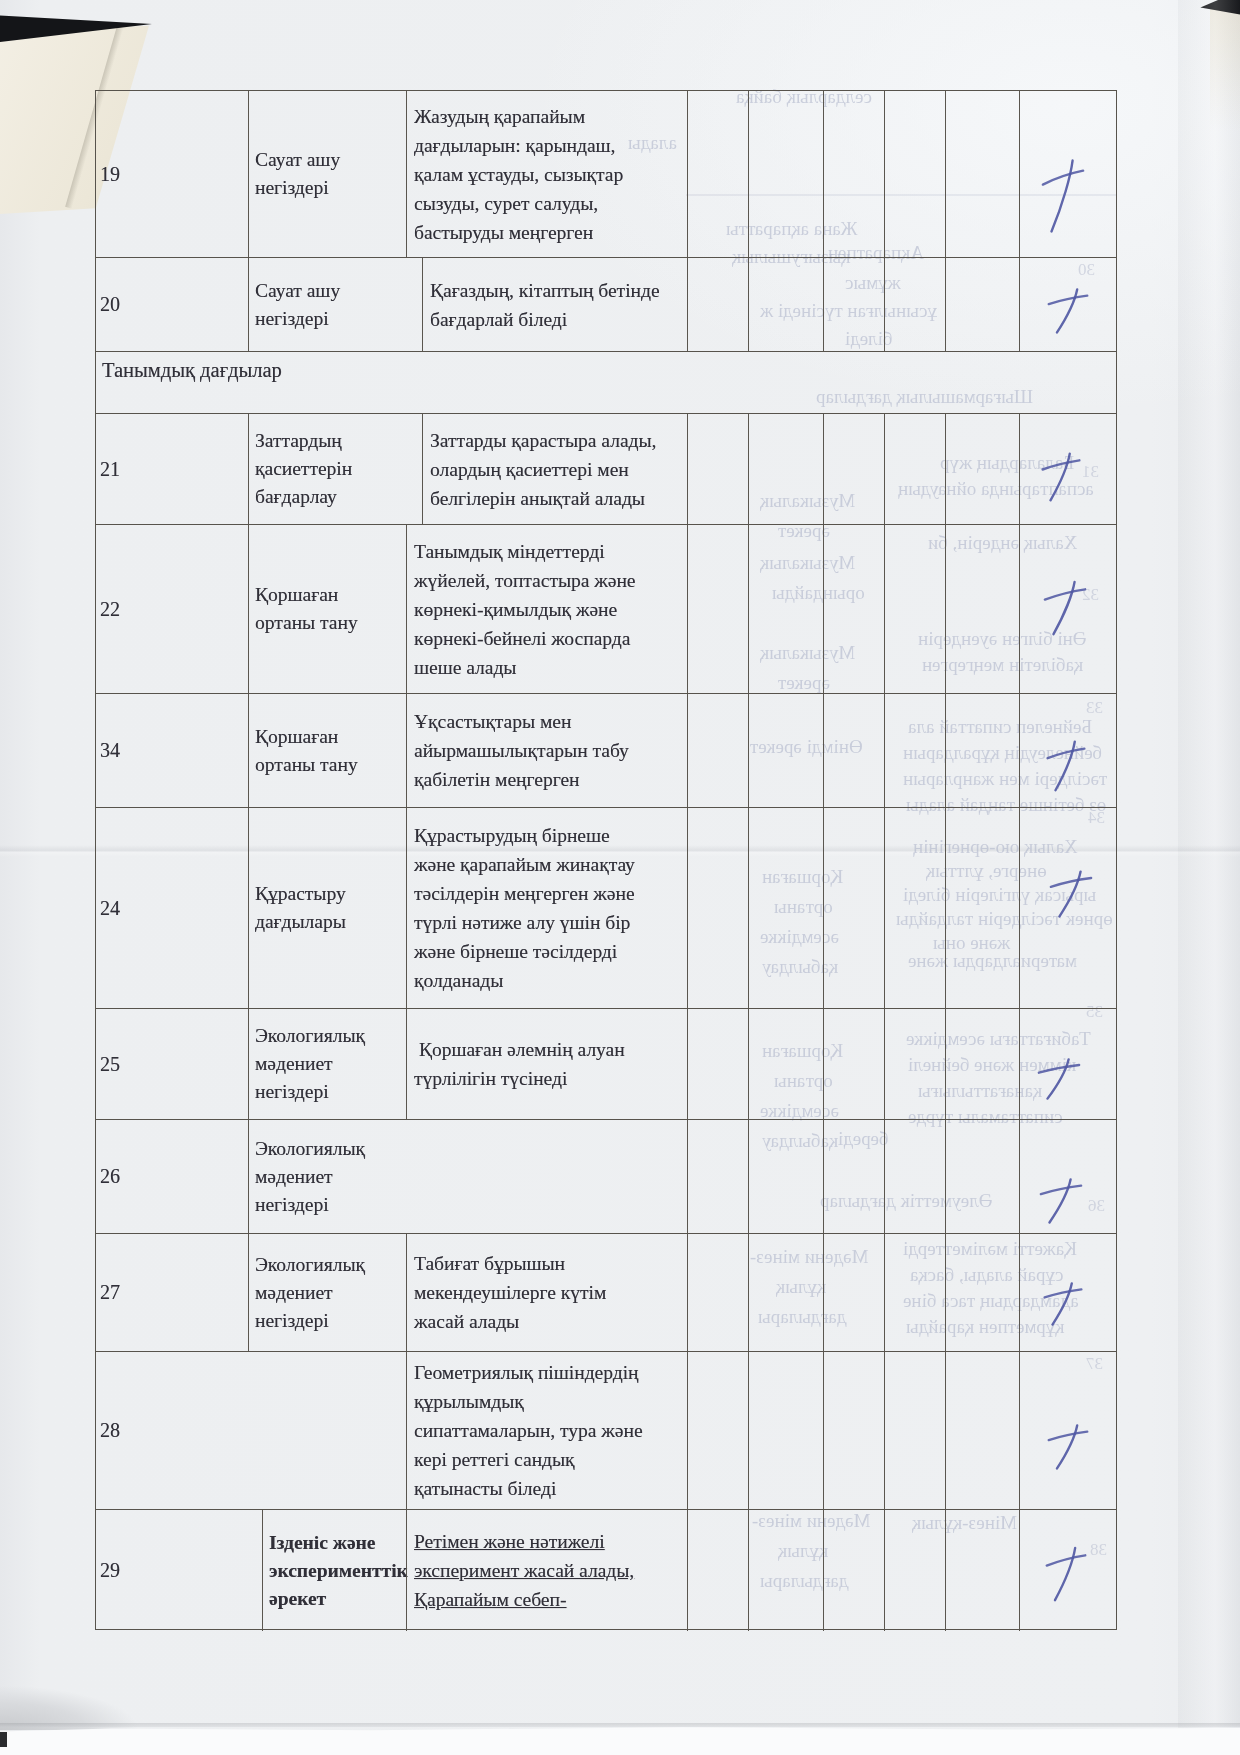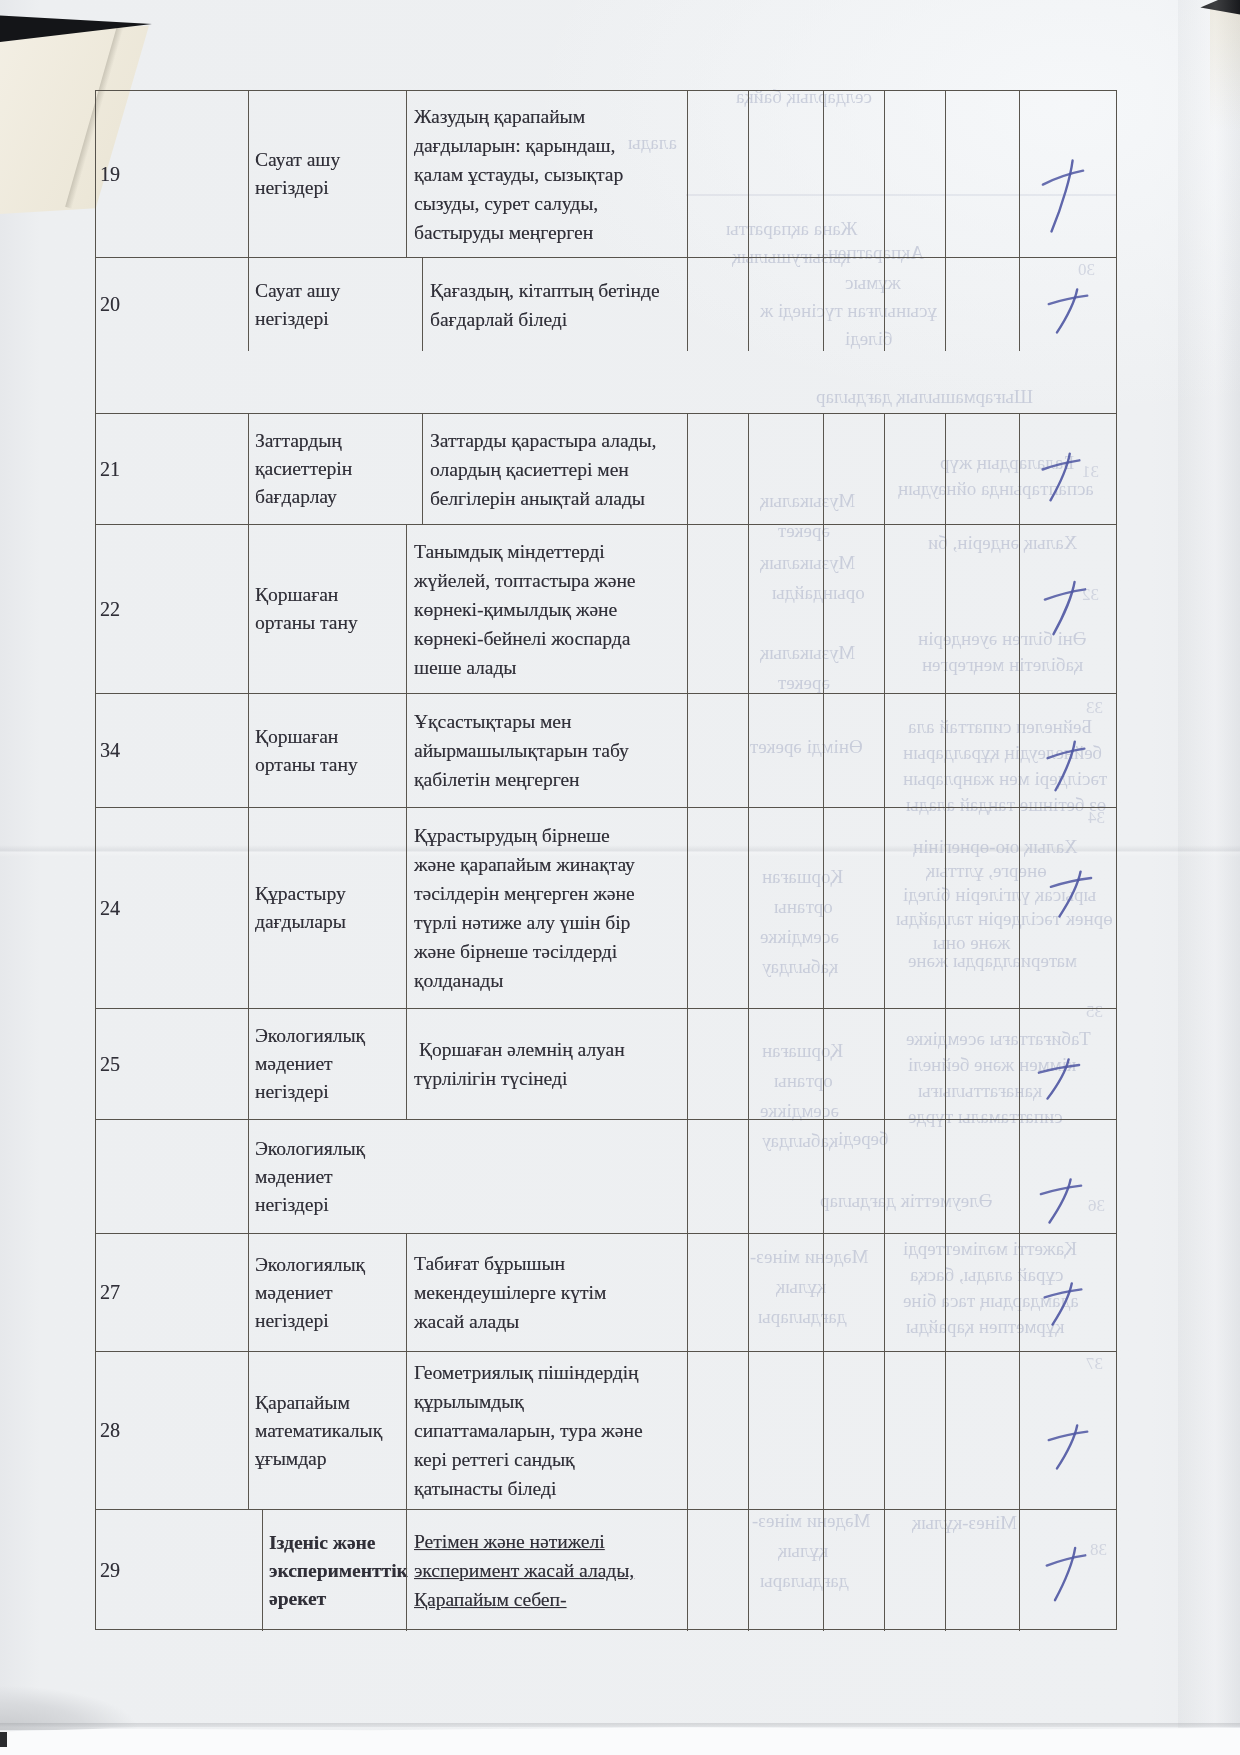--- a/index.html
+++ b/index.html
@@ -172,20 +172,25 @@
 негіздері</span></div>
     <div class="cell desc-cell" style="left: 310px; width: 281px; margin-left: 16px;"><span class="txt">Қағаздың, кітаптың бетінде
 бағдарлай біледі</span></div>
     <div class="cell" style="left: 591px; width: 61px;"></div>
     <div class="cell" style="left: 652px; width: 75px;"></div>
     <div class="cell" style="left: 727px; width: 61px;"></div>
     <div class="cell" style="left: 788px; width: 61px;"></div>
     <div class="cell" style="left: 849px; width: 74px;"></div>
     <div class="cell" style="left: 923px; width: 99px;"></div>
   </div>
+<div class="row bt" style="top: 260px; height: 62px;">
+        <div class="section-cell">
+          <span class="txt">Танымдық дағдылар</span>
+        </div>
+      </div>
   <div class="row" style="top: 322px; height: 111px;">
     <div class="cell first num-cell" style="left: 0px; width: 152px;">
           <span class="txt">21</span>
         </div>
     <div class="cell cat-cell" style="left: 152px; width: 158px;"><span class="txt">Заттардың
 қасиеттерін
 бағдарлау</span></div>
     <div class="cell desc-cell" style="left: 326px; width: 281px;"><span class="txt">Заттарды қарастыра алады,
 олардың қасиеттері мен
 белгілерін анықтай алады</span></div>
@@ -264,20 +269,23 @@
 түрлілігін түсінеді</span></div>
     <div class="cell" style="left: 591px; width: 61px;"></div>
     <div class="cell" style="left: 652px; width: 75px;"></div>
     <div class="cell" style="left: 727px; width: 61px;"></div>
     <div class="cell" style="left: 788px; width: 61px;"></div>
     <div class="cell" style="left: 849px; width: 74px;"></div>
     <div class="cell" style="left: 923px; width: 99px;"></div>
   </div>
 
   <div class="row" style="top: 1028px; height: 114px;">
+    <div class="cell first num-cell" style="left: 0px; width: 152px;">
+          <span class="txt">26</span>
+        </div>
     <div class="cell cat-cell" style="left: 152px; width: 158px;"><span class="txt">Экологиялық
 мәдениет
 негіздері</span></div>
     <div class="cell" style="left: 591px; width: 61px;"></div>
     <div class="cell" style="left: 652px; width: 75px;"></div>
     <div class="cell" style="left: 727px; width: 61px;"></div>
     <div class="cell" style="left: 788px; width: 61px;"></div>
     <div class="cell" style="left: 849px; width: 74px;"></div>
     <div class="cell" style="left: 923px; width: 99px;"></div>
   </div>
@@ -297,23 +305,20 @@
     <div class="cell" style="left: 727px; width: 61px;"></div>
     <div class="cell" style="left: 788px; width: 61px;"></div>
     <div class="cell" style="left: 849px; width: 74px;"></div>
     <div class="cell" style="left: 923px; width: 99px;"></div>
   </div>
 
   <div class="row" style="top: 1260px; height: 158px;">
     <div class="cell first num-cell" style="left: 0px; width: 152px;">
           <span class="txt">28</span>
         </div>
-    <div class="cell cat-cell" style="left: 152px; width: 158px;"><span class="txt">Қарапайым
-математикалық
-ұғымдар</span></div>
     <div class="cell desc-cell" style="left: 310px; width: 281px;"><span class="txt">Геометриялық пішіндердің
 құрылымдық
 сипаттамаларын, тура және
 кері реттегі сандық
 қатынасты біледі</span></div>
     <div class="cell" style="left: 591px; width: 61px;"></div>
     <div class="cell" style="left: 652px; width: 75px;"></div>
     <div class="cell" style="left: 727px; width: 61px;"></div>
     <div class="cell" style="left: 788px; width: 61px;"></div>
     <div class="cell" style="left: 849px; width: 74px;"></div>

